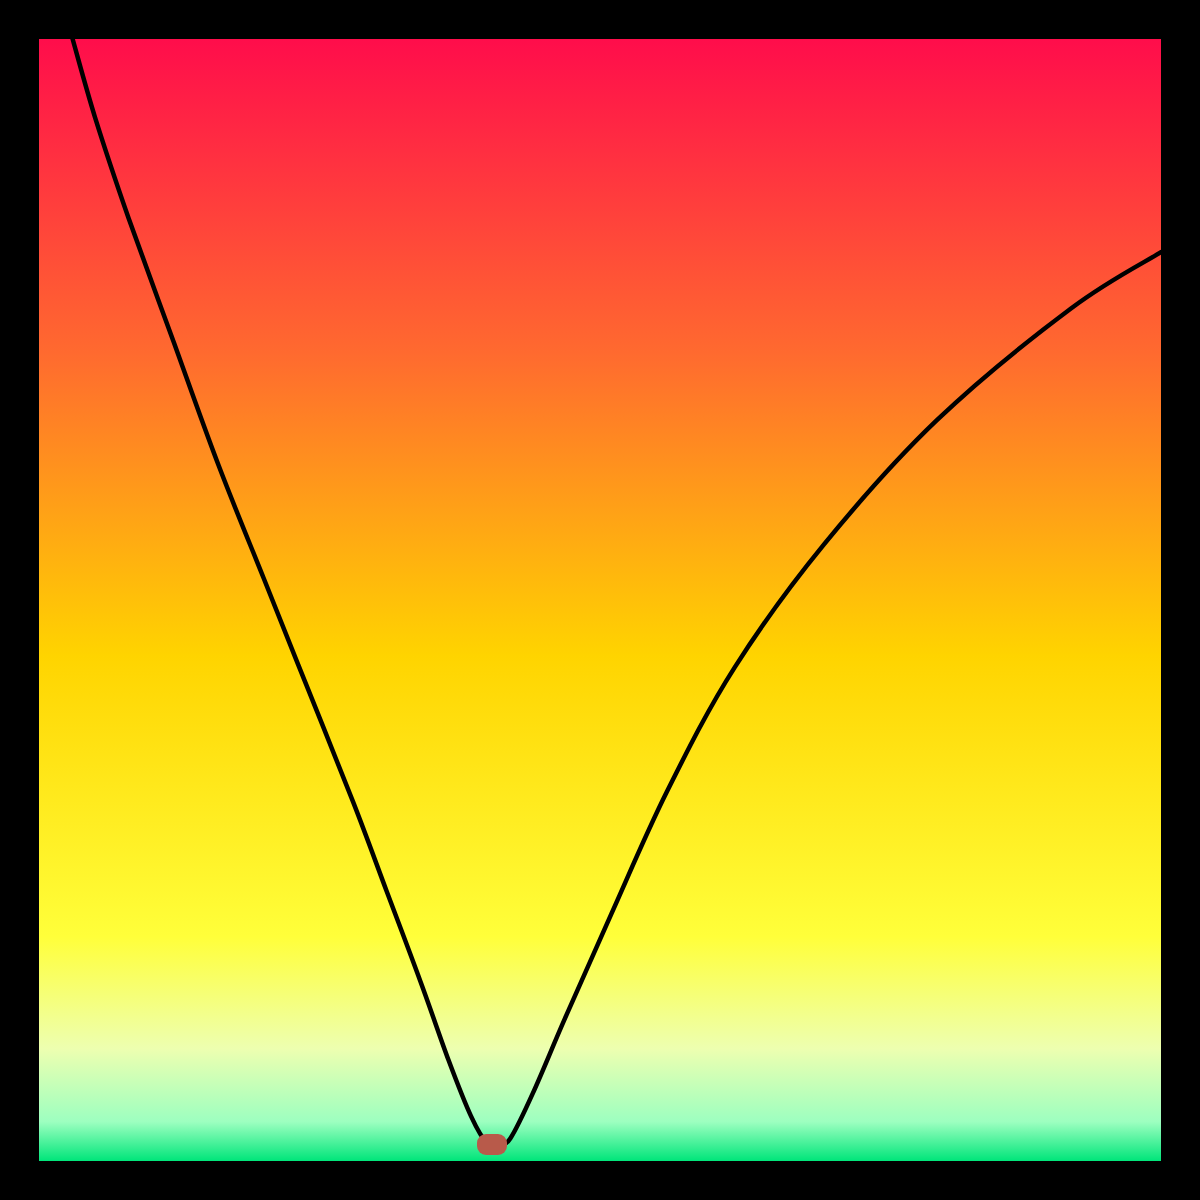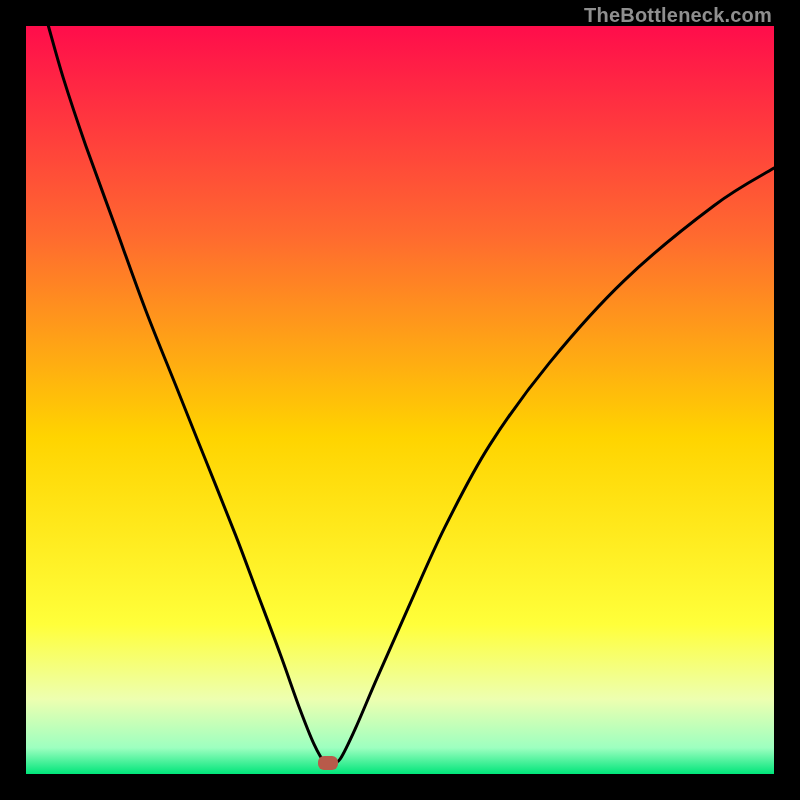--- a/index.html
+++ b/index.html
@@ -78,14 +78,13 @@
       <rect x="0" y="0" width="748" height="748" fill="url(#bg)"></rect>
     </svg>
 
     <svg class="curve-svg" viewBox="0 0 748 748" preserveAspectRatio="none">
       <path id="curve-path" fill="none" stroke="#000000" stroke-width="3" stroke-linecap="round" stroke-linejoin="round" d="M 22.4 0.0 C 24.9 8.7, 31.2 32.4, 37.4 52.4 C 43.6 72.3, 51.1 94.7, 59.8 119.7 C 68.6 144.6, 79.8 174.5, 89.8 202.0 C 99.7 229.4, 109.7 258.1, 119.7 284.2 C 129.7 310.4, 139.6 334.1, 149.6 359.0 C 159.6 384.0, 169.5 408.9, 179.5 433.8 C 189.5 458.8, 200.7 486.2, 209.4 508.6 C 218.2 531.1, 224.4 548.5, 231.9 568.5 C 239.4 588.4, 247.5 609.6, 254.3 628.3 C 261.2 647.0, 267.4 665.7, 273.0 680.7 C 278.6 695.6, 283.6 708.7, 288.0 718.1 C 292.3 727.4, 296.1 733.7, 299.2 736.8 C 302.3 739.9, 304.2 737.4, 306.7 736.8 C 309.2 736.2, 310.4 738.6, 314.2 733.0 C 317.9 727.4, 322.9 716.8, 329.1 703.1 C 335.4 689.4, 342.8 670.7, 351.6 650.8 C 360.3 630.8, 370.3 608.4, 381.5 583.4 C 392.7 558.5, 405.2 528.6, 418.9 501.2 C 432.6 473.7, 446.3 446.3, 463.8 418.9 C 481.2 391.5, 501.2 364.0, 523.6 336.6 C 546.0 309.2, 571.0 280.5, 598.4 254.3 C 625.8 228.1, 663.2 198.2, 688.2 179.5 C 713.1 160.8, 738.0 148.4, 748.0 142.1"></path>
     </svg>
 
     <div class="marker" id="marker" style="left: 292.192px; top: 729.78px; background: rgb(184, 90, 74);"></div>
   </div>
 
-  <div class="watermark">TheBottleneck.com</div>
 </div>
 
 </body></html>

